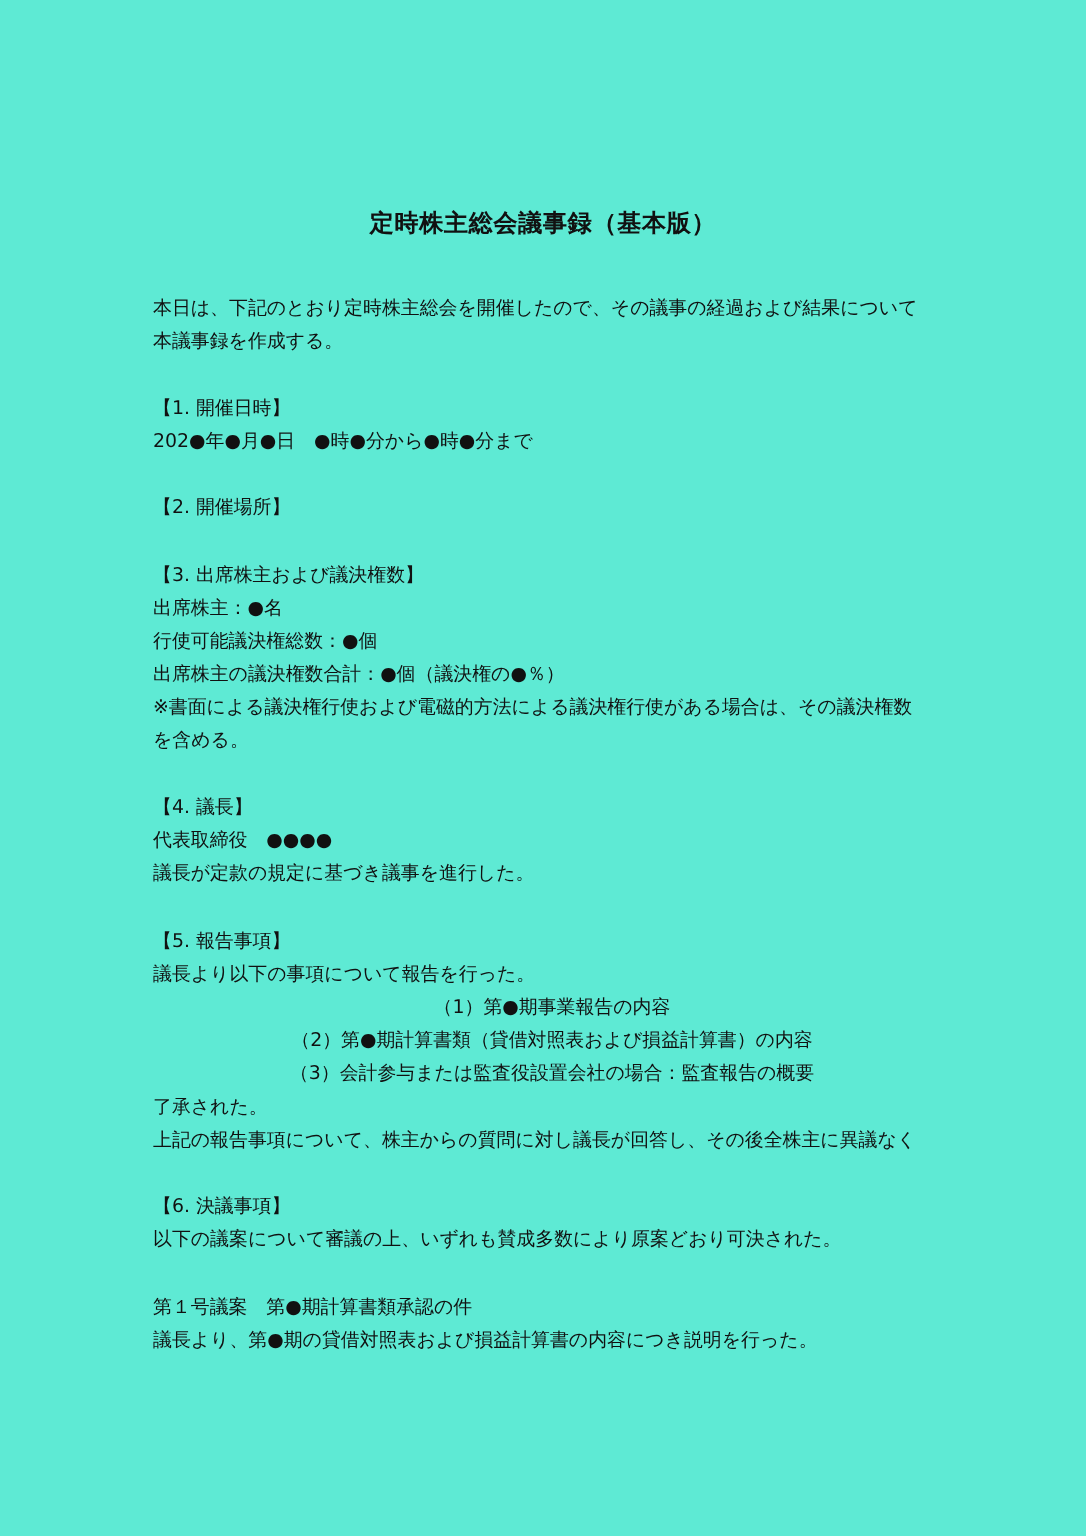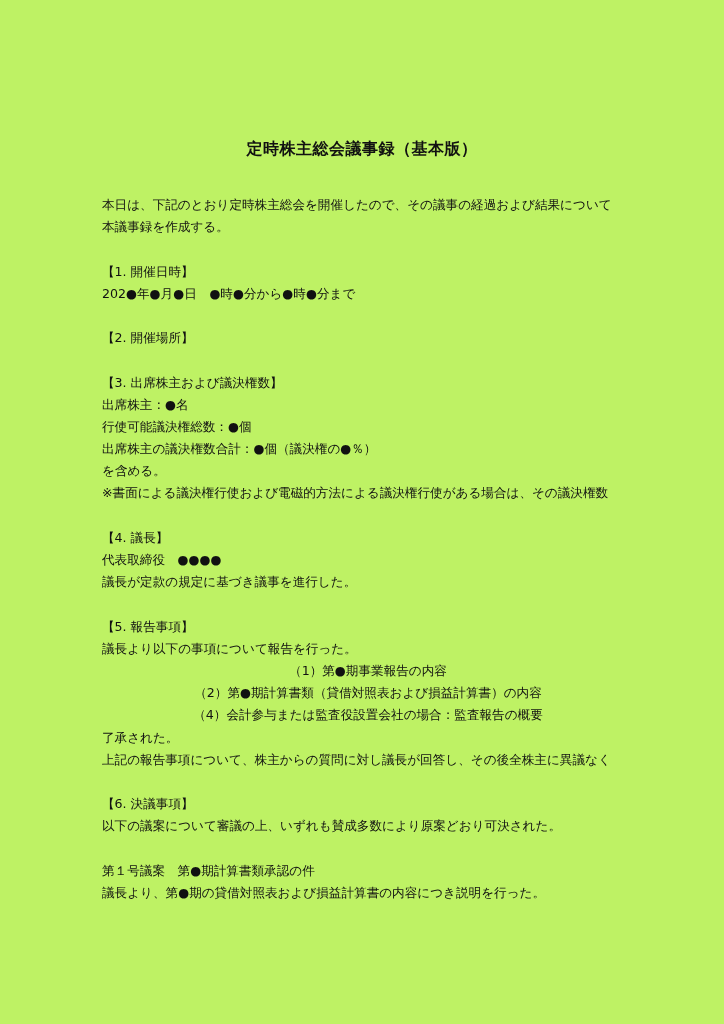--- a/index.html
+++ b/index.html
@@ -1,18 +1,18 @@
 <!DOCTYPE html>
 <html><head>
 <meta charset="utf-8">
 <style>
   html, body { margin: 0; padding: 0; background: #ffffff; }
   body { width: 724px; height: 1024px; position: relative; overflow: hidden;
          font-family: "DejaVu Sans", "Liberation Sans", sans-serif; color: #111; }
-  .page { position: absolute; left: 0; top: 0; width: 724px; height: 1024px; background: #bef264; }
+  .page { position: absolute; left: 0; top: 0; width: 724px; height: 1024px; background: #5eead4; }
   .title { position: absolute; top: 139px; left: 0; width: 724px; text-align: center;
            font-size: 16px; font-weight: bold; letter-spacing: 0.5px; }
   .body { position: absolute; left: 102px; top: 194px; width: 530px; font-size: 12.6px; line-height: 22.2px; }
   .line { white-space: nowrap; height: 22.2px; }
   .gap { height: 22.2px; }
   .h { font-weight: normal; }
   .indent { padding-left: 2px; text-align: center; }
 </style>
 </head>
 <body>
@@ -29,34 +29,34 @@
     <div class="line">202●年●月●日　●時●分から●時●分まで</div>
     <div class="gap"></div>
 
     <div class="line h">【2. 開催場所】</div>
     <div class="gap"></div>
 
     <div class="line h">【3. 出席株主および議決権数】</div>
     <div class="line">出席株主：●名</div>
     <div class="line">行使可能議決権総数：●個</div>
     <div class="line">出席株主の議決権数合計：●個（議決権の●％）</div>
+    <div class="line">※書面による議決権行使および電磁的方法による議決権行使がある場合は、その議決権数</div>
     <div class="line">を含める。</div>
-    <div class="line">※書面による議決権行使および電磁的方法による議決権行使がある場合は、その議決権数</div>
     <div class="gap"></div>
 
     <div class="line h">【4. 議長】</div>
     <div class="line">代表取締役　●●●●</div>
     <div class="line">議長が定款の規定に基づき議事を進行した。</div>
     <div class="gap"></div>
 
     <div class="line h">【5. 報告事項】</div>
     <div class="line">議長より以下の事項について報告を行った。</div>
     <div class="line indent">（1）第●期事業報告の内容</div>
     <div class="line indent">（2）第●期計算書類（貸借対照表および損益計算書）の内容</div>
-    <div class="line indent">（4）会計参与または監査役設置会社の場合：監査報告の概要</div>
+    <div class="line indent">（3）会計参与または監査役設置会社の場合：監査報告の概要</div>
     <div class="line">了承された。</div>
     <div class="line">上記の報告事項について、株主からの質問に対し議長が回答し、その後全株主に異議なく</div>
     <div class="gap"></div>
 
     <div class="line h">【6. 決議事項】</div>
     <div class="line">以下の議案について審議の上、いずれも賛成多数により原案どおり可決された。</div>
     <div class="gap"></div>
 
     <div class="line h">第１号議案　第●期計算書類承認の件</div>
     <div class="line">議長より、第●期の貸借対照表および損益計算書の内容につき説明を行った。</div>

